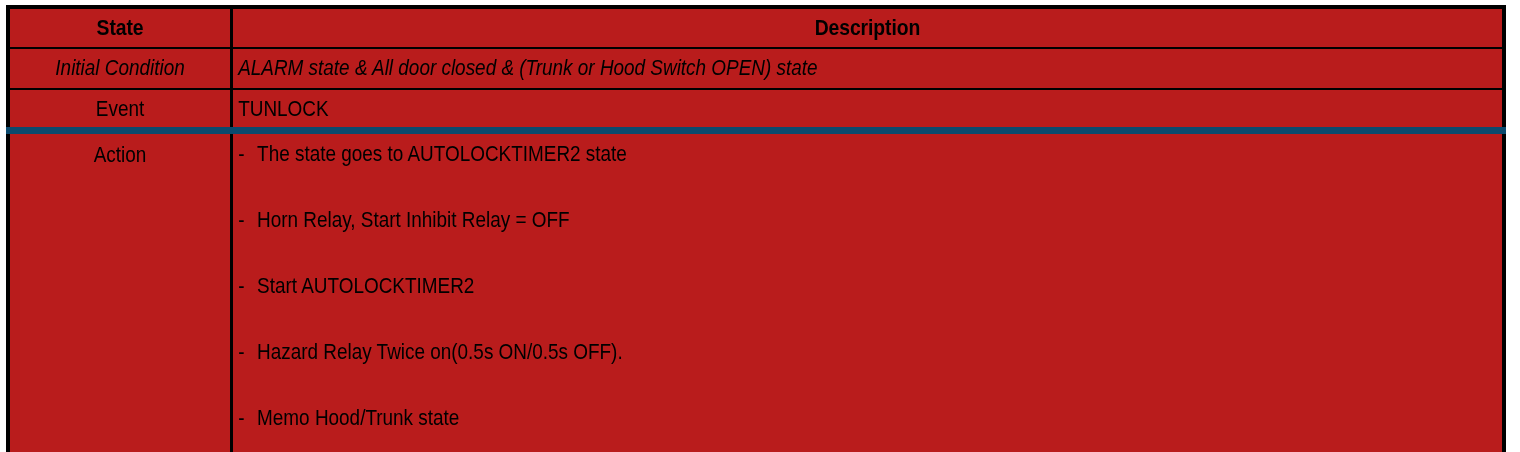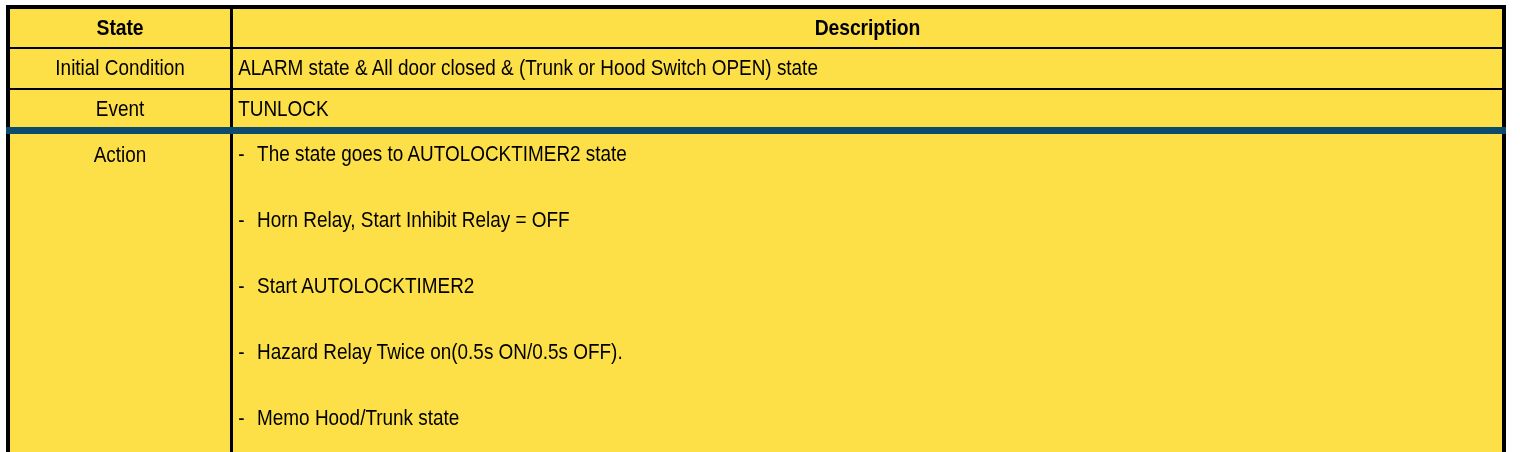--- a/index.html
+++ b/index.html
@@ -35,40 +35,41 @@
     border: 4px solid #000000;
     background: #ffffff;
     table-layout: fixed;
   }
 
   #state-table td,
   #state-table th {
     box-sizing: border-box;
     padding: 0;
     vertical-align: top;
-    background: #fde047;
+    background: #b91c1c;
   }
 
   
   col.state-col { width: 223px; }
   col.desc-col  { width: 1269px; }
 
   
   .cell-state {
     border-right: 3px solid #000000;
   }
 
   
   .row-header .cell-state,
   .row-header .cell-desc {
     border-bottom: 2px solid #000000;
   }
   .row-initial .cell-state,
   .row-initial .cell-desc {
     border-bottom: 2px solid #000000;
+    font-style: italic;
   }
   .row-event .cell-state,
   .row-event .cell-desc {
     border-bottom: 7px solid #0c4a6e;
   }
 
   
   .row-header  { height: 41px; }
   .row-initial { height: 41px; }
   .row-event   { height: 41px; }

